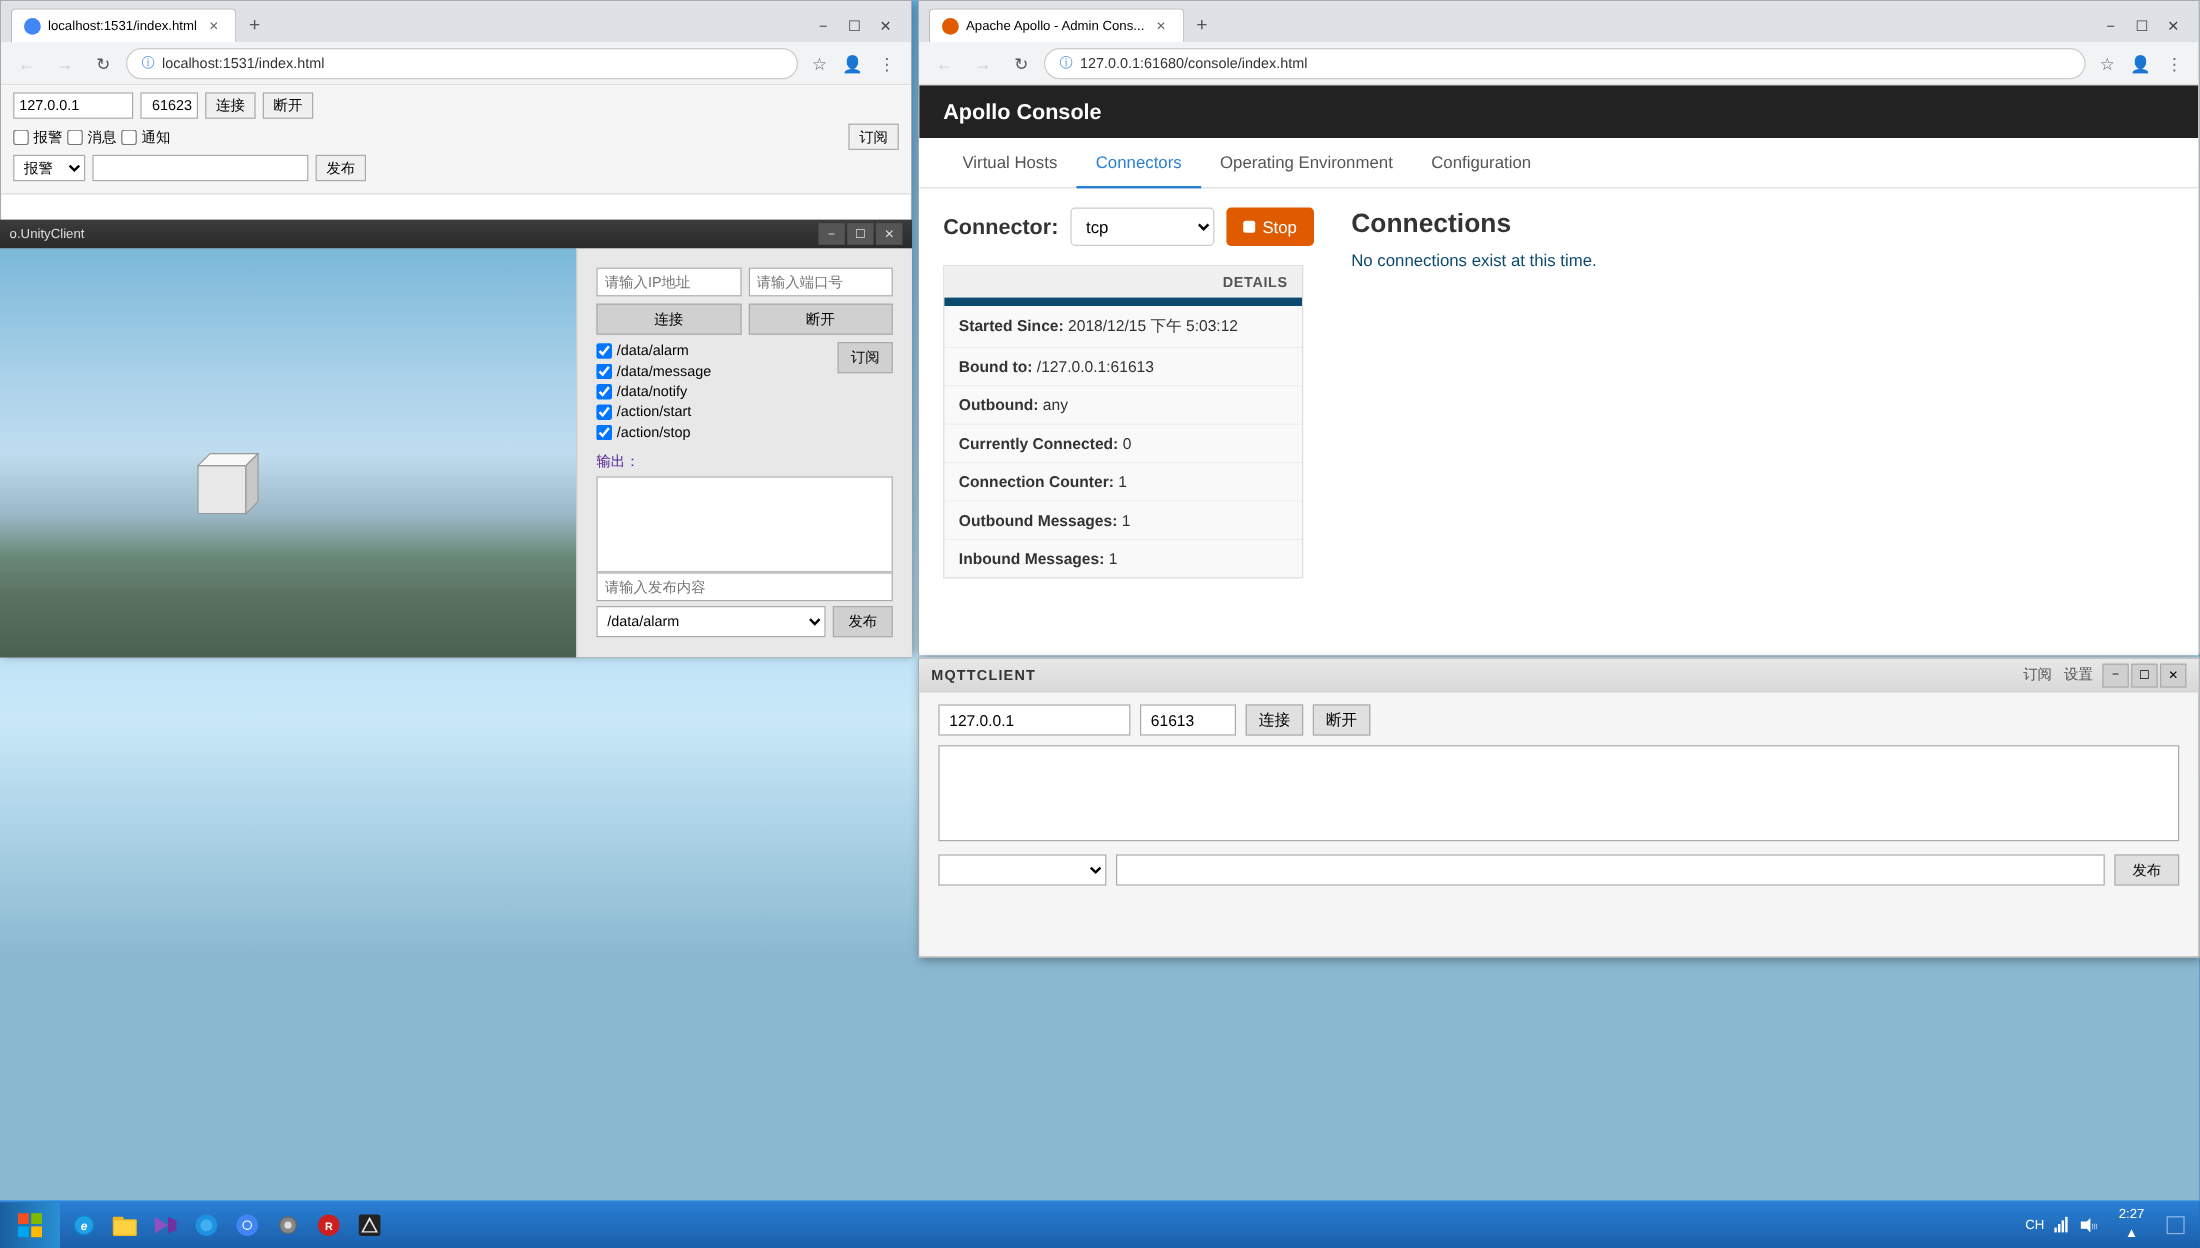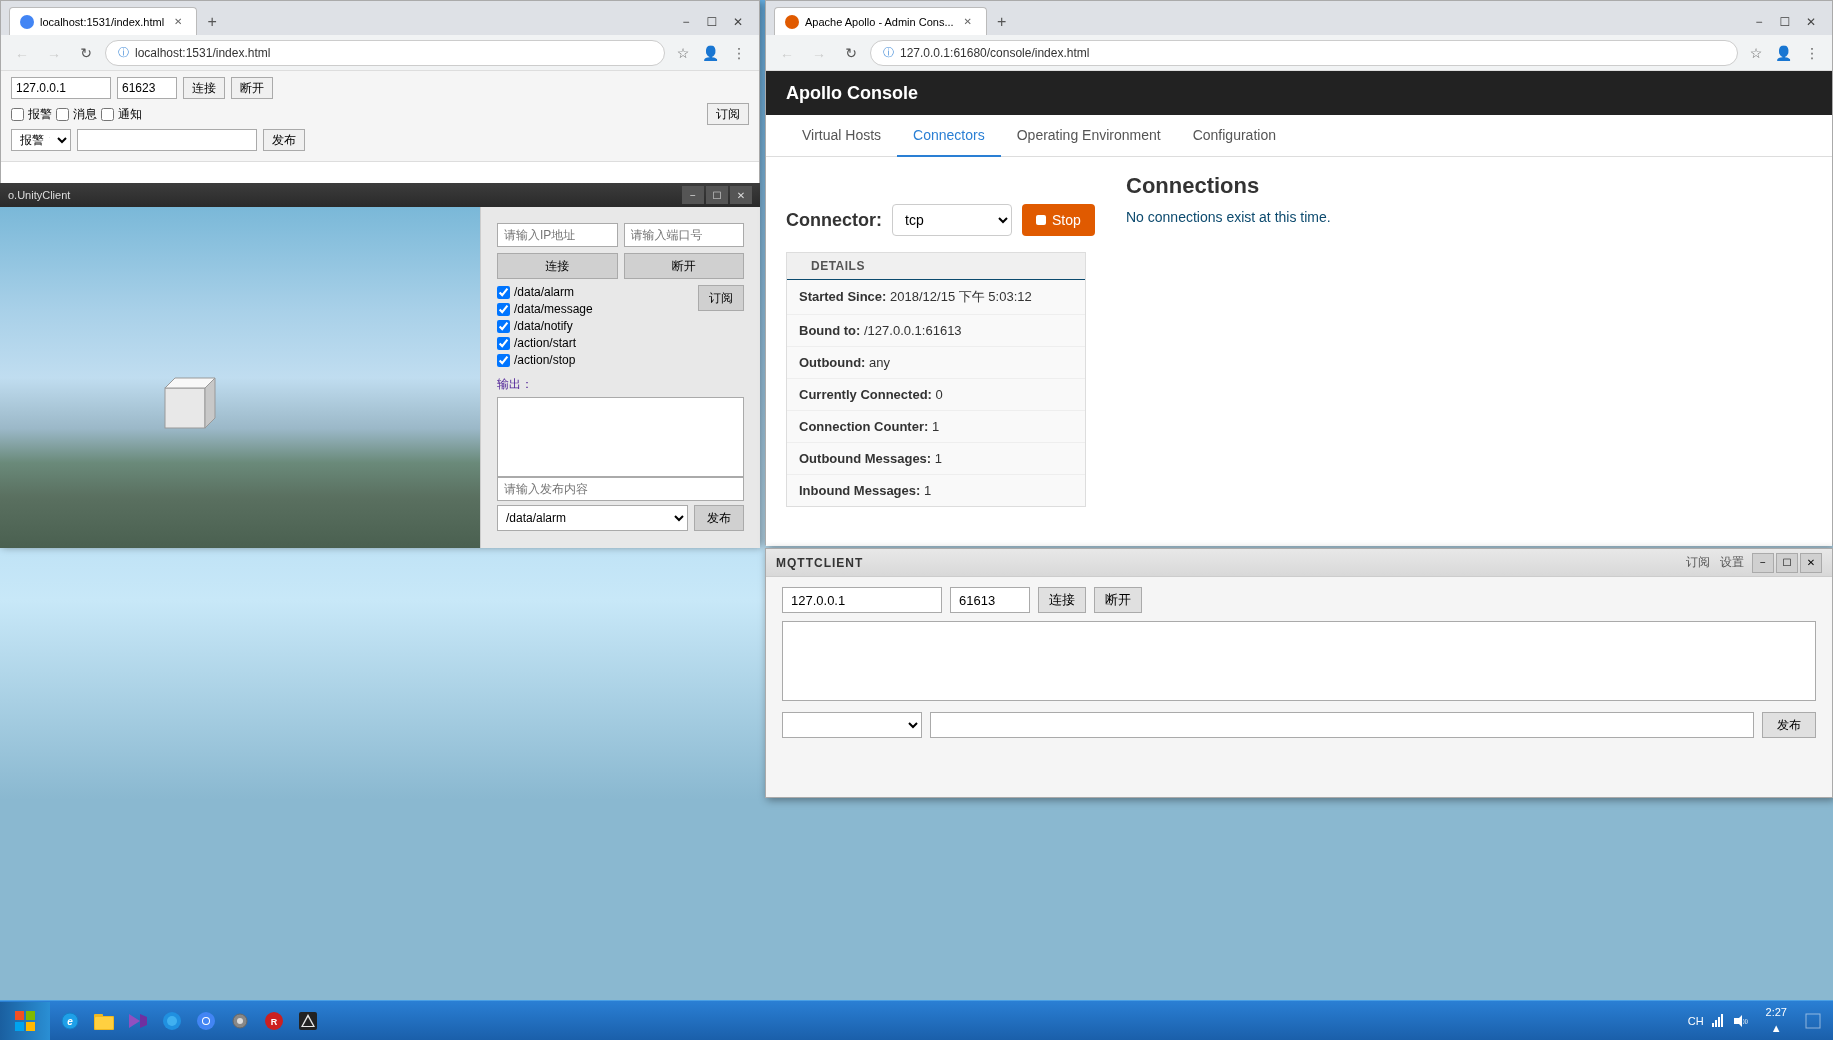--- a/index.html
+++ b/index.html
@@ -459,21 +459,20 @@
     }
 
     .apollo-main {
       display: flex;
       height: calc(545px - 70px - 86px);
       padding: 16px 20px;
       gap: 20px;
     }
     .apollo-left {
       width: 320px;
-      margin-top: 31px;
     }
     .apollo-connector-row {
       display: flex;
       align-items: center;
       gap: 10px;
       margin-bottom: 16px;
     }
     .connector-label {
       font-size: 18px;
       font-weight: bold;
@@ -508,23 +507,23 @@
       border-radius: 2px;
     }
 
     .details-table {
       border: 1px solid #ddd;
       background: #f9f9f9;
       width: 300px;
     }
     .details-header {
       background: #f0f0f0;
-      border-bottom: 1px solid #0c4a6e;
-      padding: 6px 24px;
-      text-align: left;
+      border-bottom: 7px solid #0c4a6e;
+      padding: 6px 12px;
+      text-align: right;
       font-size: 12px;
       font-weight: bold;
       color: #555;
       text-transform: uppercase;
       letter-spacing: 0.5px;
     }
     .details-row {
       border-bottom: 1px solid #eee;
       padding: 8px 12px;
       font-size: 13px;
@@ -730,21 +729,21 @@
       <button class="nav-icon-btn">☆</button>
       <button class="nav-icon-btn">👤</button>
       <button class="nav-icon-btn">⋮</button>
     </div>
   </div>
 
   <div class="browser1-content">
     <div class="b1-toolbar">
       <div class="b1-row">
         <input class="b1-input" style="width: 100px;" value="127.0.0.1">
-        <input class="b1-input" style="width: 60px;" value="61623">
+        <input class="b1-input" style="width: 48px; text-align: right;" value="61623">
         <button class="b1-btn">连接</button>
         <button class="b1-btn">断开</button>
       </div>
       <div class="b1-row">
         <div class="b1-checkbox-row">
           <input type="checkbox" style="">
           <label>报警</label>
           <input type="checkbox" style="">
           <label>消息</label>
           <input type="checkbox" style="">

